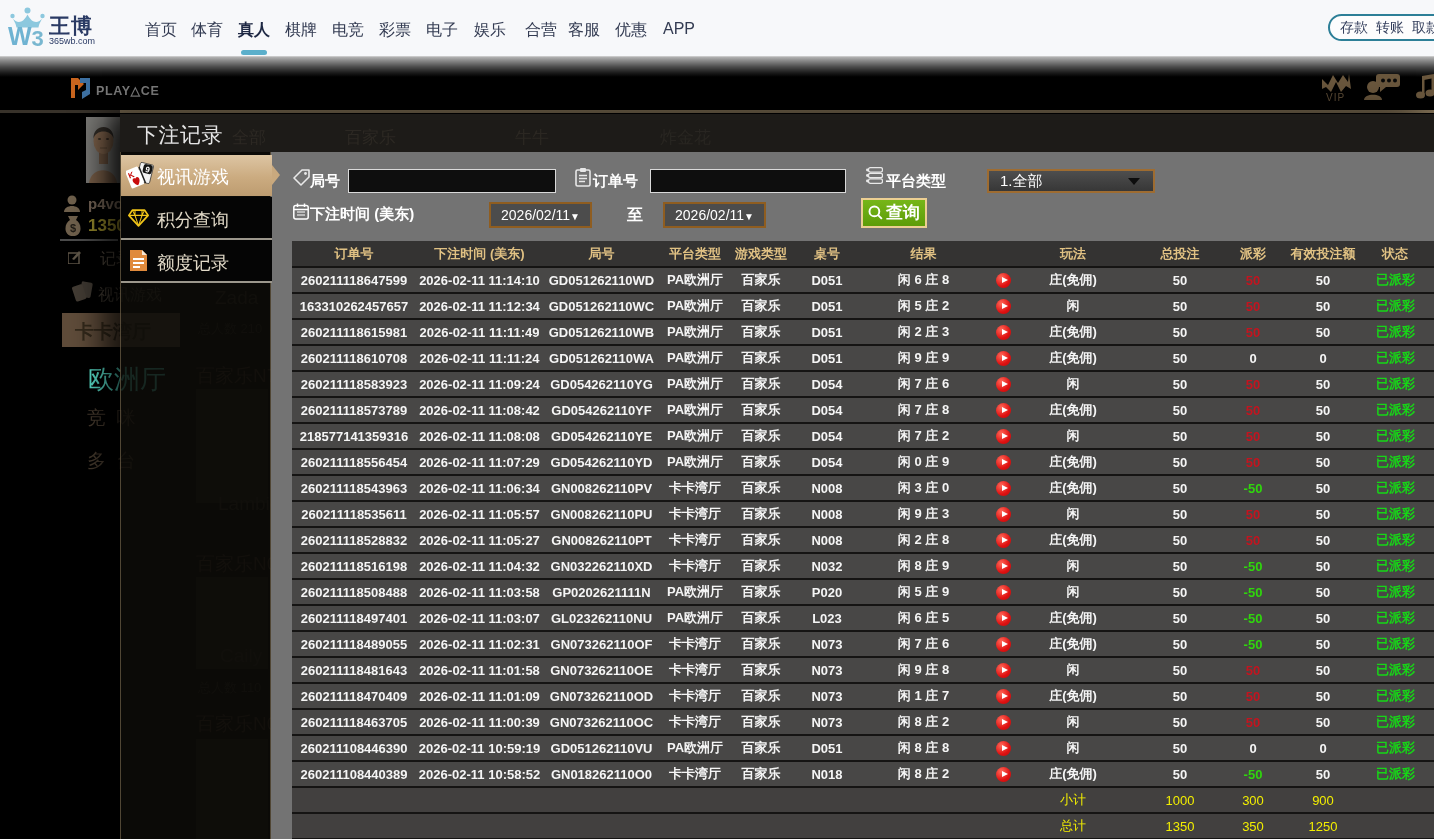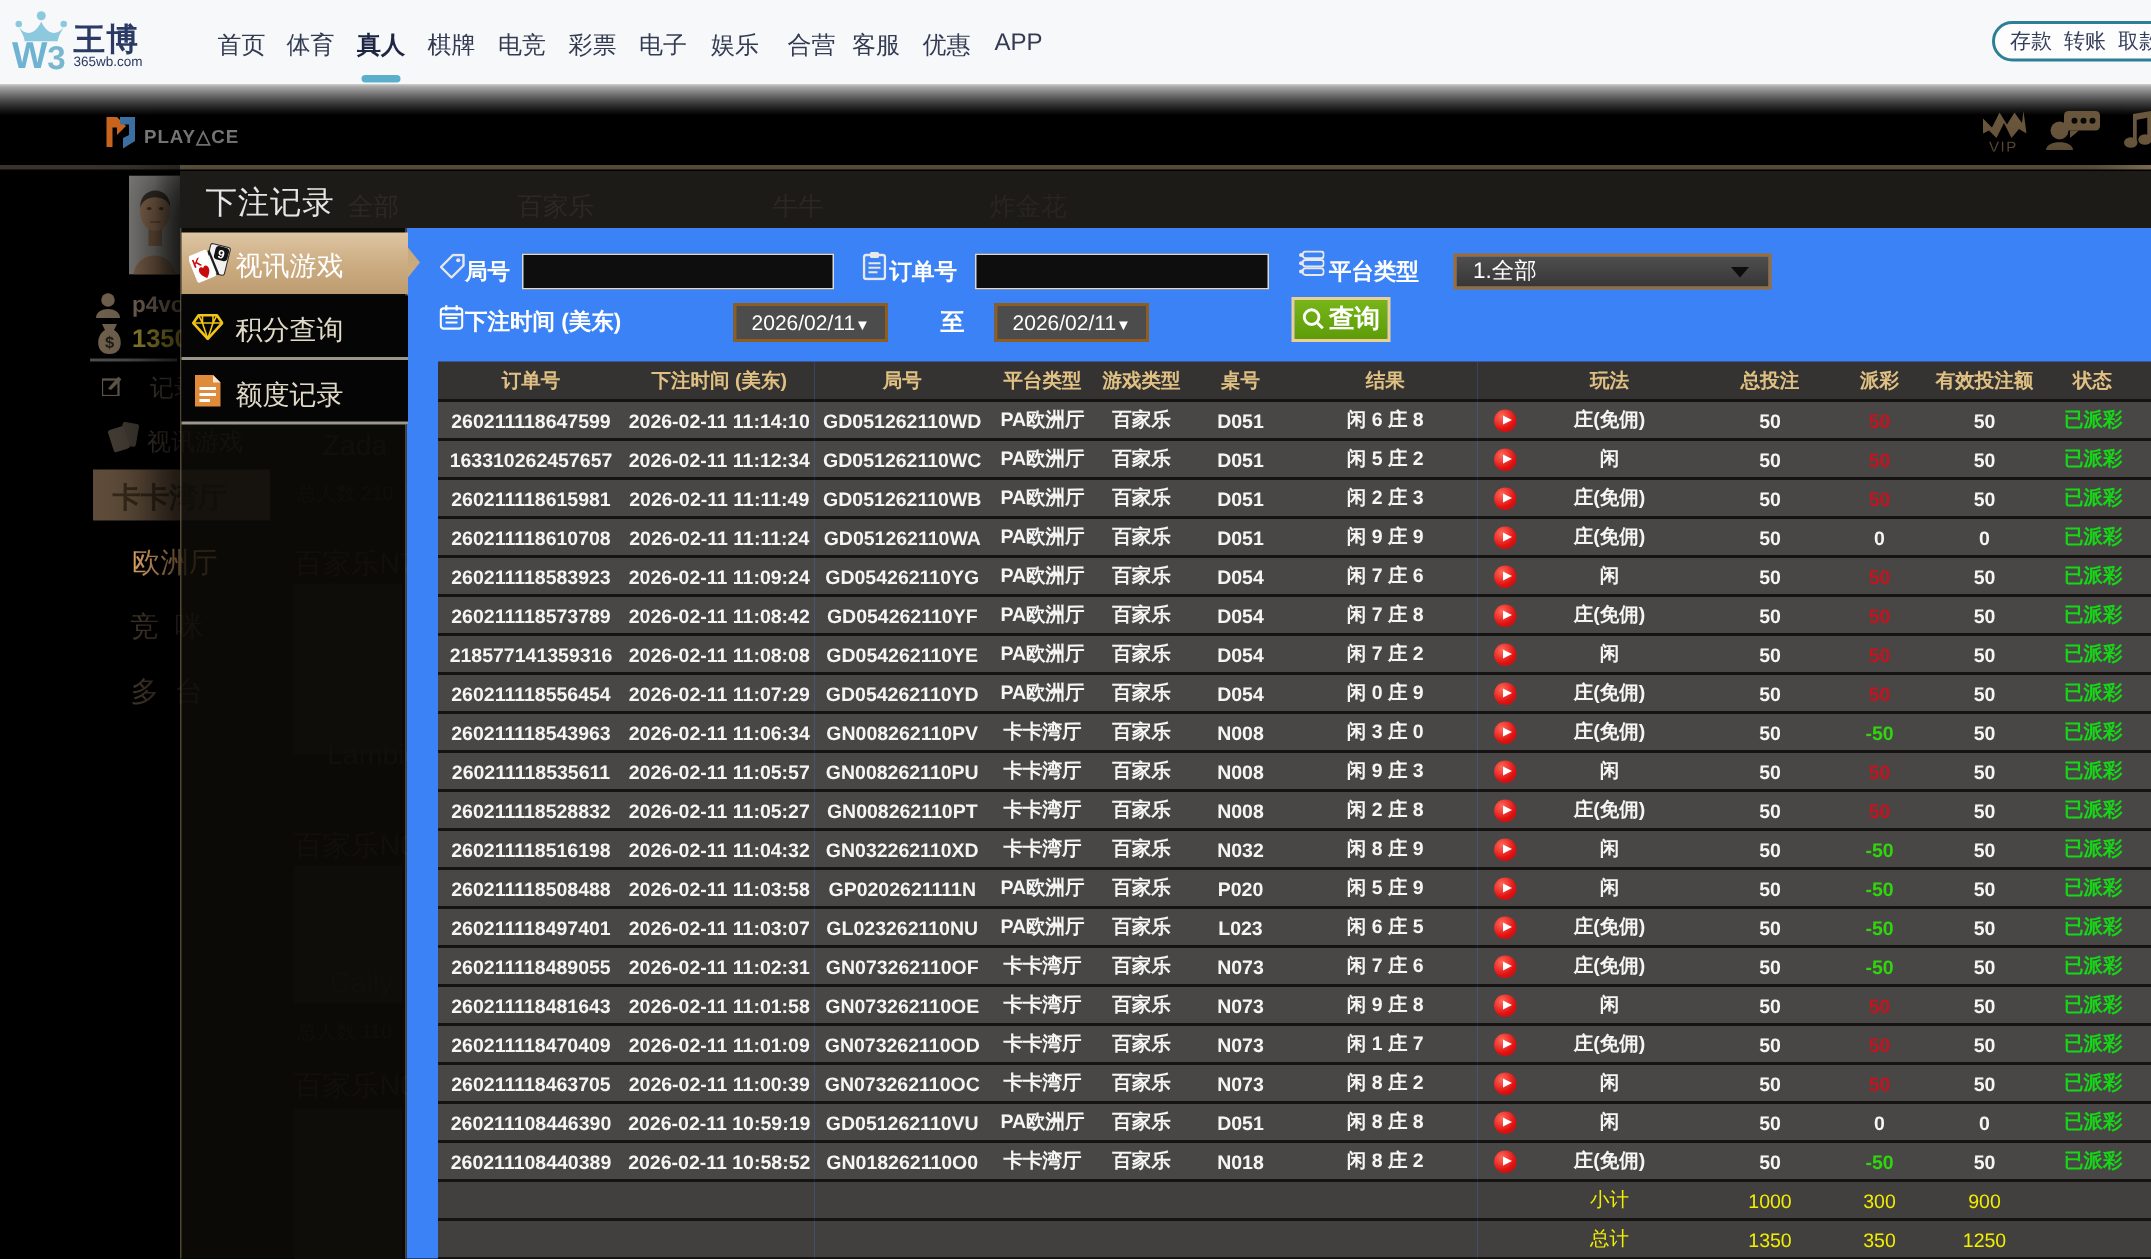--- a/index.html
+++ b/index.html
@@ -47,21 +47,21 @@
 #mi1 { position:absolute; left:0; top:3px; width:151px; height:41px;
   background:linear-gradient(180deg,#ddc5a3 0%,#cbab80 55%,#bd9c70 100%); }
 #mi1 .tip { position:absolute; left:151px; top:10px; width:0; height:0;
   border-left:8px solid #c9a97e; border-top:10px solid transparent; border-bottom:10px solid transparent; }
 .mitem { position:absolute; left:0; width:151px; height:43px; background:#050505;
   border-bottom:2px solid #9c978c; }
 .mlabel { position:absolute; left:36px; top:10px; font-size:18px; color:#fff; white-space:nowrap; }
 .mlabel2 { position:absolute; left:36px; top:11px; font-size:18px; color:#e2dac8; white-space:nowrap; }
 
 #content { position:absolute; left:151px; top:38px; width:1163px; height:687px;
-  background:#3b82f6; }
+  background:#737373; }
 
 
 .flabel { position:absolute; font-size:15px; font-weight:bold; color:#fff; white-space:nowrap; }
 .finput { position:absolute; height:24px; background:#0e0e0e; border:1px solid #dadada; }
 .fsel { position:absolute; height:24px; background:linear-gradient(180deg,#4e4e4e,#373737);
   border:2px solid #9e6c31; color:#fff; font-size:15px; line-height:20px; padding-left:11px; }
 .fsel .arr { position:absolute; right:13px; top:7px; width:0; height:0; border-left:6px solid transparent; border-right:6px solid transparent; border-top:7px solid #0d0d0d; }
 .fdate { position:absolute; width:103px; height:26px; background:#4c4c4c; border:2px solid #8f5d20;
   color:#fff; font-size:14px; text-align:center; line-height:22px; }
 #qbtn { position:absolute; left:590px; top:46px; width:66px; height:30px;
@@ -181,21 +181,21 @@
   </svg>
   <div class="bgt" style="left:100px;top:192px;font-size:16px;color:#4e463c">记录</div>
   <svg class="abs" style="left:72px;top:224px" width="24" height="24" viewBox="0 0 28 28">
     <rect x="10" y="1" width="13" height="18" rx="2" fill="#3e3831" transform="rotate(10 16 10)"></rect>
     <rect x="2" y="5" width="13" height="18" rx="2" fill="#433c34" transform="rotate(-18 8 14)"></rect>
   </svg>
   <div class="bgt" style="left:98px;top:228px;font-size:16px;color:#403a32">视讯游戏</div>
 
   <div class="bgt" style="left:62px;top:256px;width:118px;height:34px;background:#5f4c3a"></div>
   <div class="bgt" style="left:75px;top:262px;font-size:19px;font-weight:bold;color:#33291b">卡卡湾厅</div>
-  <div class="bgt" style="left:88px;top:305px;font-size:19px;color:#fdba74">欧洲厅</div>
+  <div class="bgt" style="left:88px;top:305px;font-size:26px;color:#5eead4">欧洲厅</div>
   <div class="bgt" style="left:87px;top:348px;font-size:19px;color:#493d30">竞&nbsp;&nbsp;咪</div>
   <div class="bgt" style="left:87px;top:391px;font-size:19px;color:#493d30">多&nbsp;&nbsp;台</div>
 
   <div class="bgt" style="left:215px;top:230px;font-size:19px;color:#312c26">Zada</div>
   <div class="bgt" style="left:198px;top:263px;font-size:13px;color:#2a2621">总人数 210&nbsp;&nbsp;丬</div>
   <div class="bgt" style="left:196px;top:306px;font-size:19px;color:#3a2c25">百家乐N73</div>
   <div class="bgt" style="left:196px;top:332px;width:72px;height:114px;background:#1b1916"></div>
   <div class="bgt" style="left:218px;top:436px;font-size:19px;color:#312c26">Lambie</div>
   <div class="bgt" style="left:196px;top:494px;font-size:19px;color:#3a2c25">百家乐N07</div>
   <div class="bgt" style="left:196px;top:520px;width:72px;height:92px;background:#1b1916"></div>
@@ -265,21 +265,21 @@
       <div class="finput" style="left:379px;top:17px;width:196px"></div>
       <svg class="abs" style="left:595px;top:15px" width="17" height="17" viewBox="0 0 17 17">
         <rect x="2.5" y="0.7" width="14" height="4.4" rx="1.8" fill="none" stroke="#e8e8e8" stroke-width="1.3"></rect>
         <rect x="2.5" y="6.3" width="14" height="4.4" rx="1.8" fill="none" stroke="#e8e8e8" stroke-width="1.3"></rect>
         <rect x="2.5" y="11.9" width="14" height="4.4" rx="1.8" fill="none" stroke="#e8e8e8" stroke-width="1.3"></rect>
         <circle cx="1.4" cy="3" r="1.4" fill="#e8e8e8"></circle>
           <circle cx="1.4" cy="8.5" r="1.4" fill="#e8e8e8"></circle>
           <circle cx="1.4" cy="14" r="1.4" fill="#e8e8e8"></circle>
       </svg>
       <div class="flabel" style="left:615px;top:20px">平台类型</div>
-      <div class="fsel" style="left:698px;top:17px;width:212px">1.全部<span class="arr"></span></div>
+      <div class="fsel" style="left:716px;top:17px;width:168px">1.全部<span class="arr"></span></div>
 
       <svg class="abs" style="left:22px;top:51px" width="16" height="17" viewBox="0 0 16 17">
         <rect x="0.8" y="2.5" width="14.4" height="13.5" rx="2" fill="none" stroke="#fff" stroke-width="1.5"></rect>
         <path d="M4.5 0.5 L4.5 4 M11.5 0.5 L11.5 4 M1 6.5 L15 6.5" stroke="#fff" stroke-width="1.5"></path>
         <path d="M4 9 L12 9 M4 12 L12 12" stroke="#fff" stroke-width="1.2"></path>
       </svg>
       <div class="flabel" style="left:39px;top:53px">下注时间 (美东)</div>
       <div class="fdate" style="left:218px;top:50px">2026/02/11<span style="font-size:10px">▼</span></div>
       <div class="flabel" style="left:356px;top:53px;font-size:16px">至</div>
       <div class="fdate" style="left:392px;top:50px">2026/02/11<span style="font-size:10px">▼</span></div>

